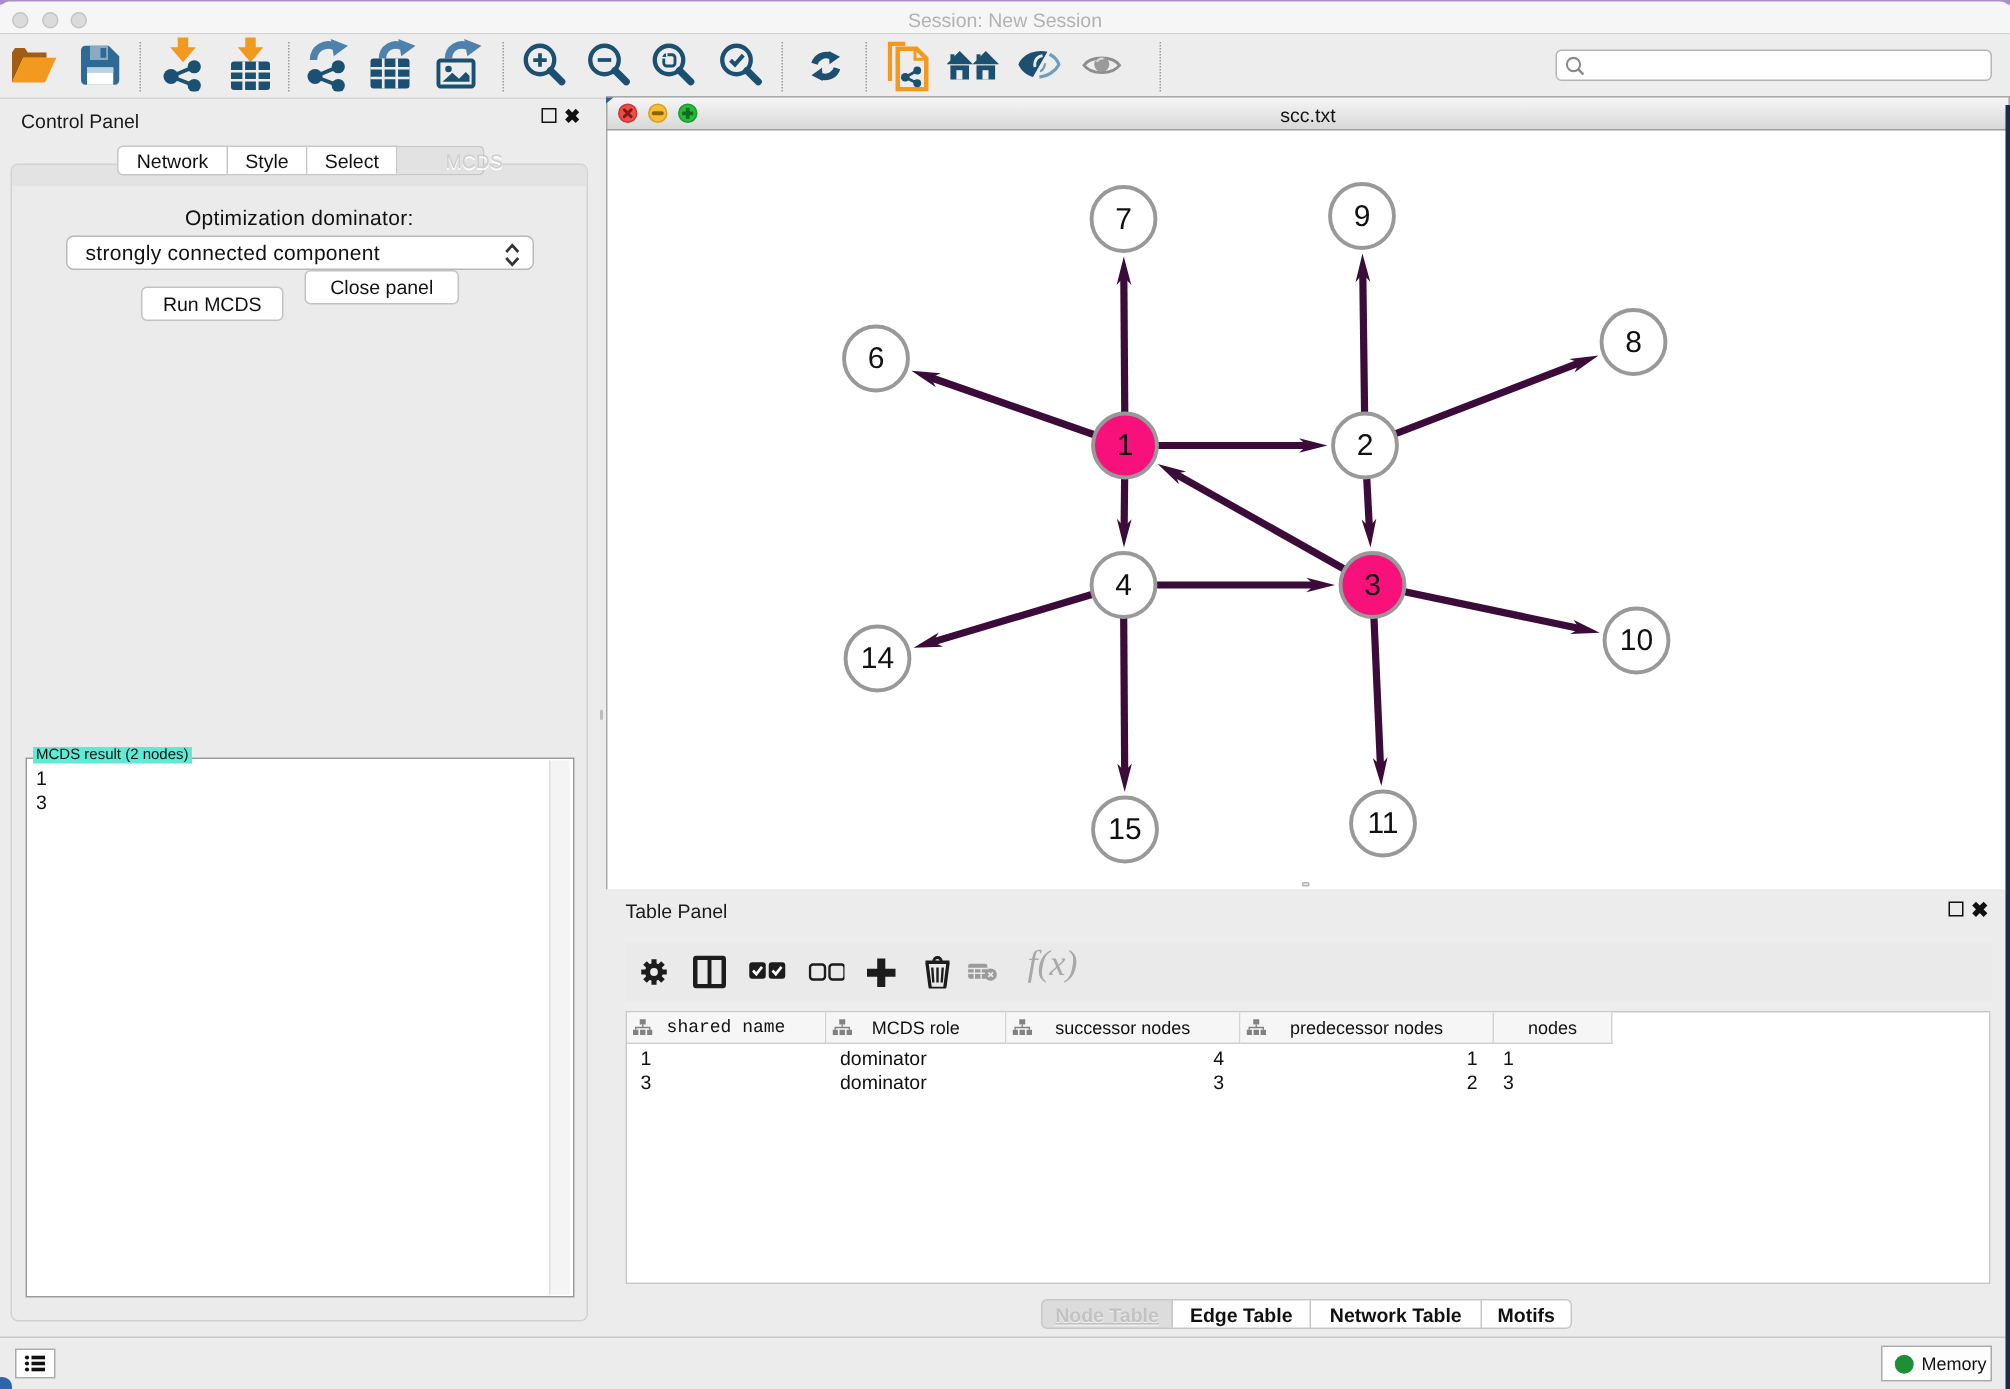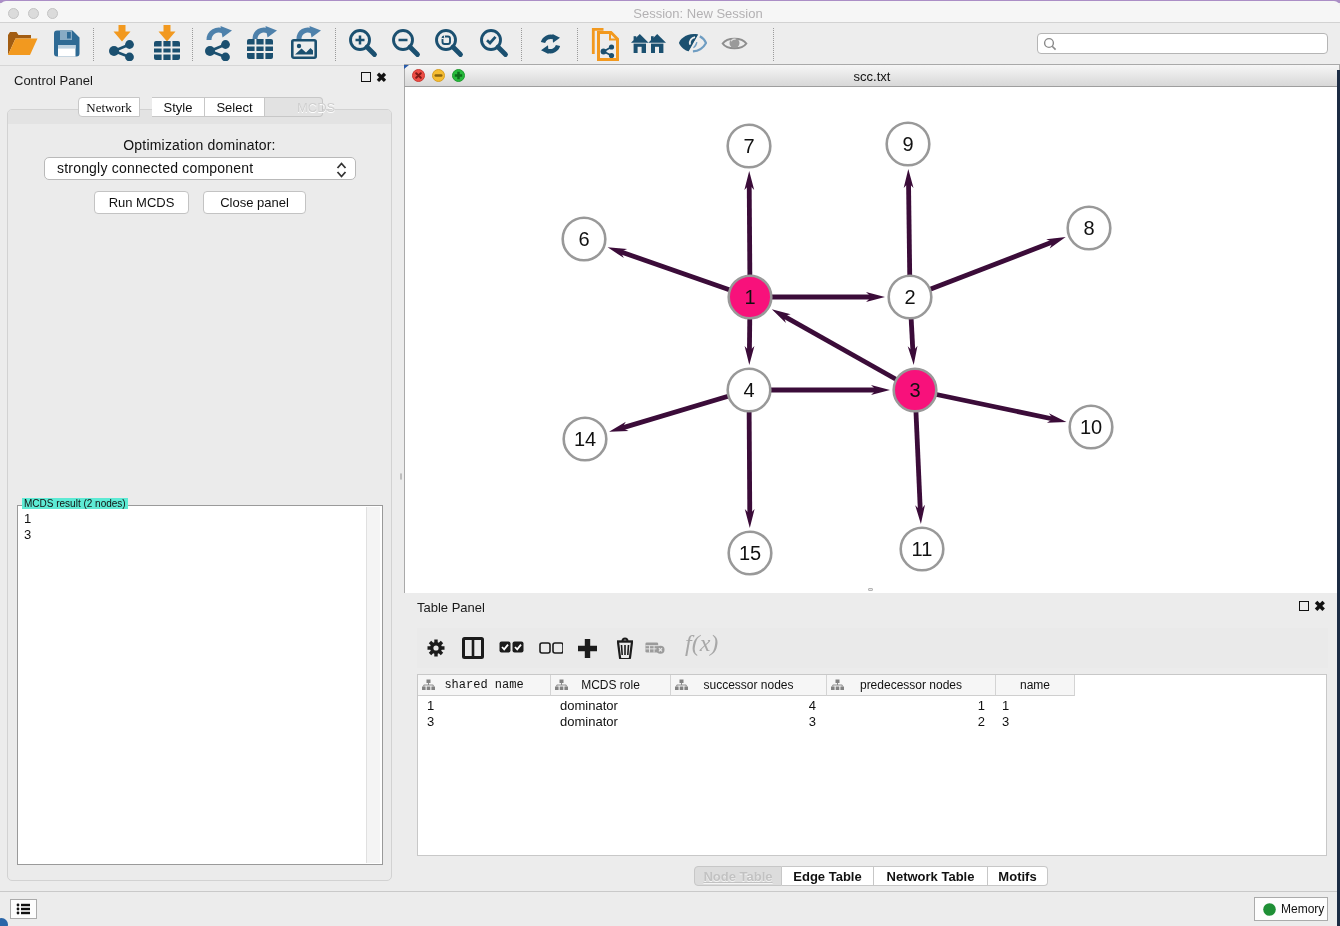--- a/index.html
+++ b/index.html
@@ -1,21 +1,21 @@
 <!DOCTYPE html>
 <html><head>
 <meta charset="utf-8">
 <style>
 * { margin:0; padding:0; box-sizing:border-box; }
 html,body { width:1340px; height:926px; overflow:hidden; }
 body { font-family:"Liberation Sans", sans-serif; background:#ececec; position:relative; }
 .abs { position:absolute; }
 
 #backtop { left:0; top:0; width:1340px; height:3px; background:#ab8ec6; }
-#titlebar { left:0; top:1px; width:1340px; height:22px; background:#f6f6f6; border-radius:6px 6px 0 0; border-bottom:1px solid #d2d2d2;padding-left:28px; }
+#titlebar { left:0; top:1px; width:1340px; height:22px; background:#f6f6f6; border-radius:6px 6px 0 0; border-bottom:1px solid #d2d2d2; }
 .tl { width:11px; height:11px; border-radius:50%; top:7px; background:#dbdbdb; border:1px solid #c4c4c4; }
 #ttext { width:100%; top:5px; text-align:center; font-size:13px; color:#b3b1b3; }
 #toolbar { left:0; top:23px; width:1340px; height:43px; background:#ededed; border-bottom:1px solid #d6d6d6; }
 .tsep { top:28px; width:1px; height:33px; border-left:1px dotted #9a9a9a; }
 #searchbox { left:1037px; top:33px; width:291px; height:21px; background:#fff; border:1px solid #b5b5b5; border-radius:4px; }
 
 #rightstrip { left:1337px; top:70px; width:3px; height:856px; background:#1c2c44; z-index:60; }
 #cp-title { left:14px; top:73px; font-size:13px; color:#1a1a1a; }
 .cptab { position:absolute; top:97px; height:20px; background:#fff; border:1px solid #c7c7c7; font-size:13px; color:#111; text-align:center; line-height:19px; }
 #cp-content { left:7px; top:109px; width:385px; height:772px; background:#ebebeb; border:1px solid #d2d2d2; border-radius:5px; }
@@ -173,33 +173,33 @@
     <circle cx="6" cy="6" r="4.4" fill="none" stroke="#8a8a8a" stroke-width="1.4"></circle>
     <path d="M9.2 9.2 L12.6 12.6" stroke="#8a8a8a" stroke-width="1.6"></path>
   </svg>
 <div class="abs" id="rightstrip"></div>
 
 <div class="abs" id="cp-title">Control Panel</div>
 <div class="abs" id="cp-float" style="left:361px; top:72px; width:10px; height:10px; border:1.5px solid #111;"></div>
 <div class="abs" id="cp-close" style="left:376px; top:70px; font-size:13px; font-weight:bold; color:#111;">✖</div>
 <div class="abs" id="cp-content"></div>
 <div class="abs" id="cp-content-top"></div>
-<div class="abs cptab" style="left:78px; width:62px; border-radius:4px 0 0 4px;font-family:Liberation Serif, serif;">Network</div>
+<div class="abs cptab" style="left:78px; width:74px; border-radius:4px 0 0 4px;">Network</div>
 <div class="abs cptab" style="left:152px; width:53px; border-left:none;">Style</div>
 <div class="abs cptab" style="left:205px; width:60px; border-left:none;">Select</div>
 <div class="abs cptab" style="left:265px; width:58px; border-left:none; border-radius:0 4px 4px 0; background:#e2e2e2; color:#cfcfcf; text-shadow:0 1px 0 #fff;padding-left:32px;">MCDS</div>
 <div class="abs" id="optlabel">Optimization dominator:</div>
 <div class="abs" id="combo">strongly connected component
   <svg class="abs" style="right:8px; top:4px;" width="11" height="16" viewBox="0 0 11 16">
     <path d="M1.5 6 L5.5 1.5 L9.5 6" fill="none" stroke="#333" stroke-width="1.8"></path>
     <path d="M1.5 10 L5.5 14.5 L9.5 10" fill="none" stroke="#333" stroke-width="1.8"></path>
   </svg>
 </div>
 <div class="abs btn" style="left:94px; top:191px; width:95px;">Run MCDS</div>
-<div class="abs btn" style="left:203px; top:191px; width:103px;">Close panel</div>
+<div class="abs btn" style="left:203px; top:180px; width:103px;">Close panel</div>
 <div class="abs" id="fieldset"></div>
 <div class="abs" id="fslegend">MCDS result (2 nodes)</div>
 <div class="abs" id="fs-scroll"></div>
 <div class="abs" style="left:24px; top:511px; font-size:13px; color:#111; line-height:16px;">1<br>3</div>
 
 <div class="abs" id="netwin"></div>
 <div class="abs" id="nettitle"></div>
 <div class="abs" id="bluecorner"></div>
 <div class="abs mac" style="left:412px; background:#ee4d45; border:1px solid #c93a34;"></div>
 <div class="abs mac" style="left:432px; background:#f6bd31; border:1px solid #d8a023;"></div>
@@ -350,21 +350,21 @@
       <svg width="13" height="12" viewBox="0 0 13 12">
         <g fill="#828282">
           <rect x="4.5" y="0.5" width="4" height="3.5"></rect>
           <rect x="0" y="7.5" width="3.6" height="3.5"></rect>
           <rect x="4.7" y="7.5" width="3.6" height="3.5"></rect>
           <rect x="9.4" y="7.5" width="3.6" height="3.5"></rect>
         </g>
         <path d="M6.5 4 V6 M1.8 7.5 V6 H11.2 V7.5" stroke="#828282" stroke-width="0.9" fill="none"></path>
       </svg>
     </span>predecessor nodes</div>
-<div class="th" style="left:996px; width:79px;">name</div>
+<div class="th" style="left:996px; width:79px;">nodes</div>
 <div class="td" style="left:427px; top:698px;">1</div>
 <div class="td" style="left:560px; top:698px;">dominator</div>
 <div class="td" style="left:671px; top:698px; width:145px; text-align:right;">4</div>
 <div class="td" style="left:827px; top:698px; width:158px; text-align:right;">1</div>
 <div class="td" style="left:1002px; top:698px;">1</div>
 <div class="td" style="left:427px; top:714px;">3</div>
 <div class="td" style="left:560px; top:714px;">dominator</div>
 <div class="td" style="left:671px; top:714px; width:145px; text-align:right;">3</div>
 <div class="td" style="left:827px; top:714px; width:158px; text-align:right;">2</div>
 <div class="td" style="left:1002px; top:714px;">3</div>

